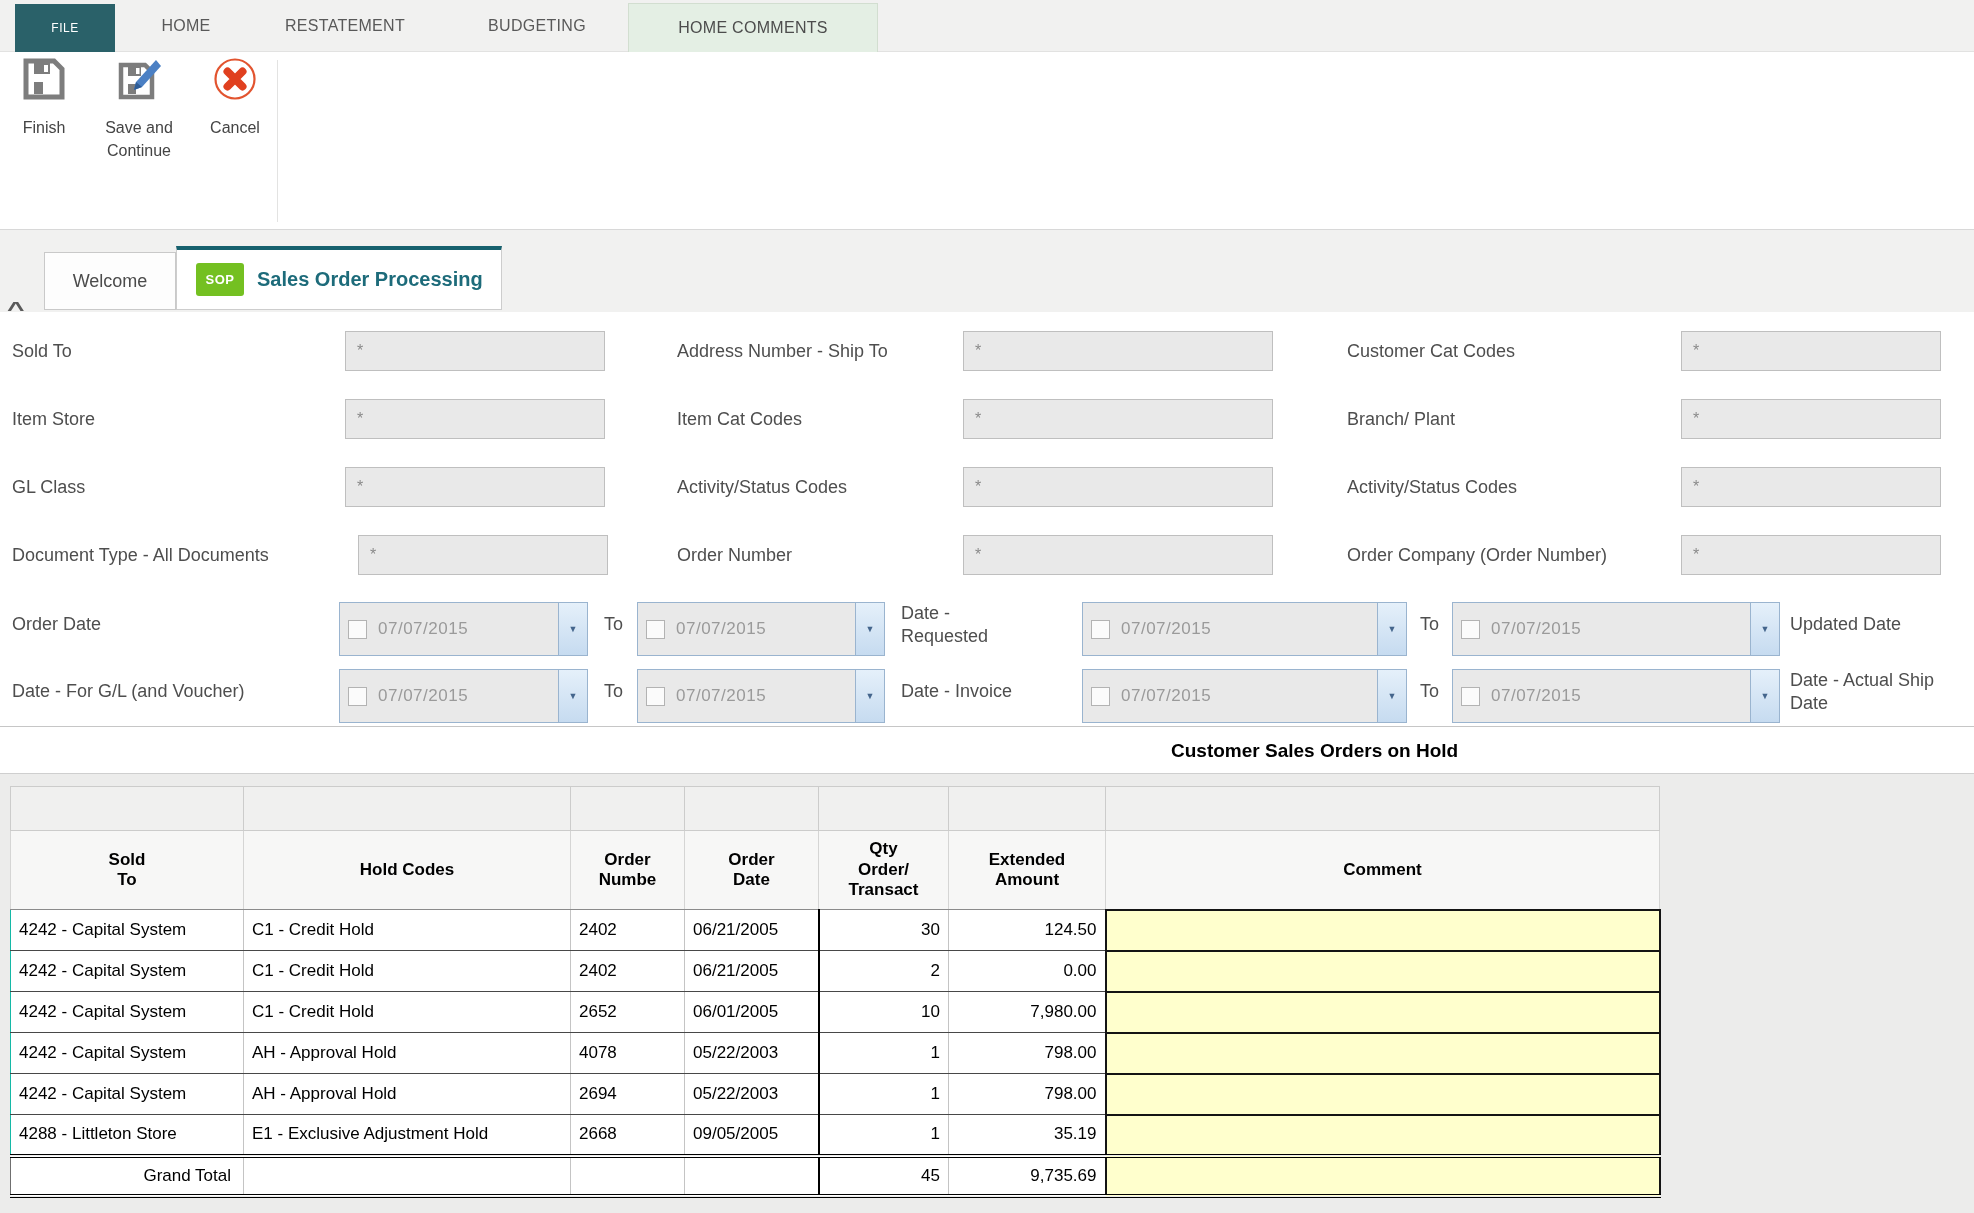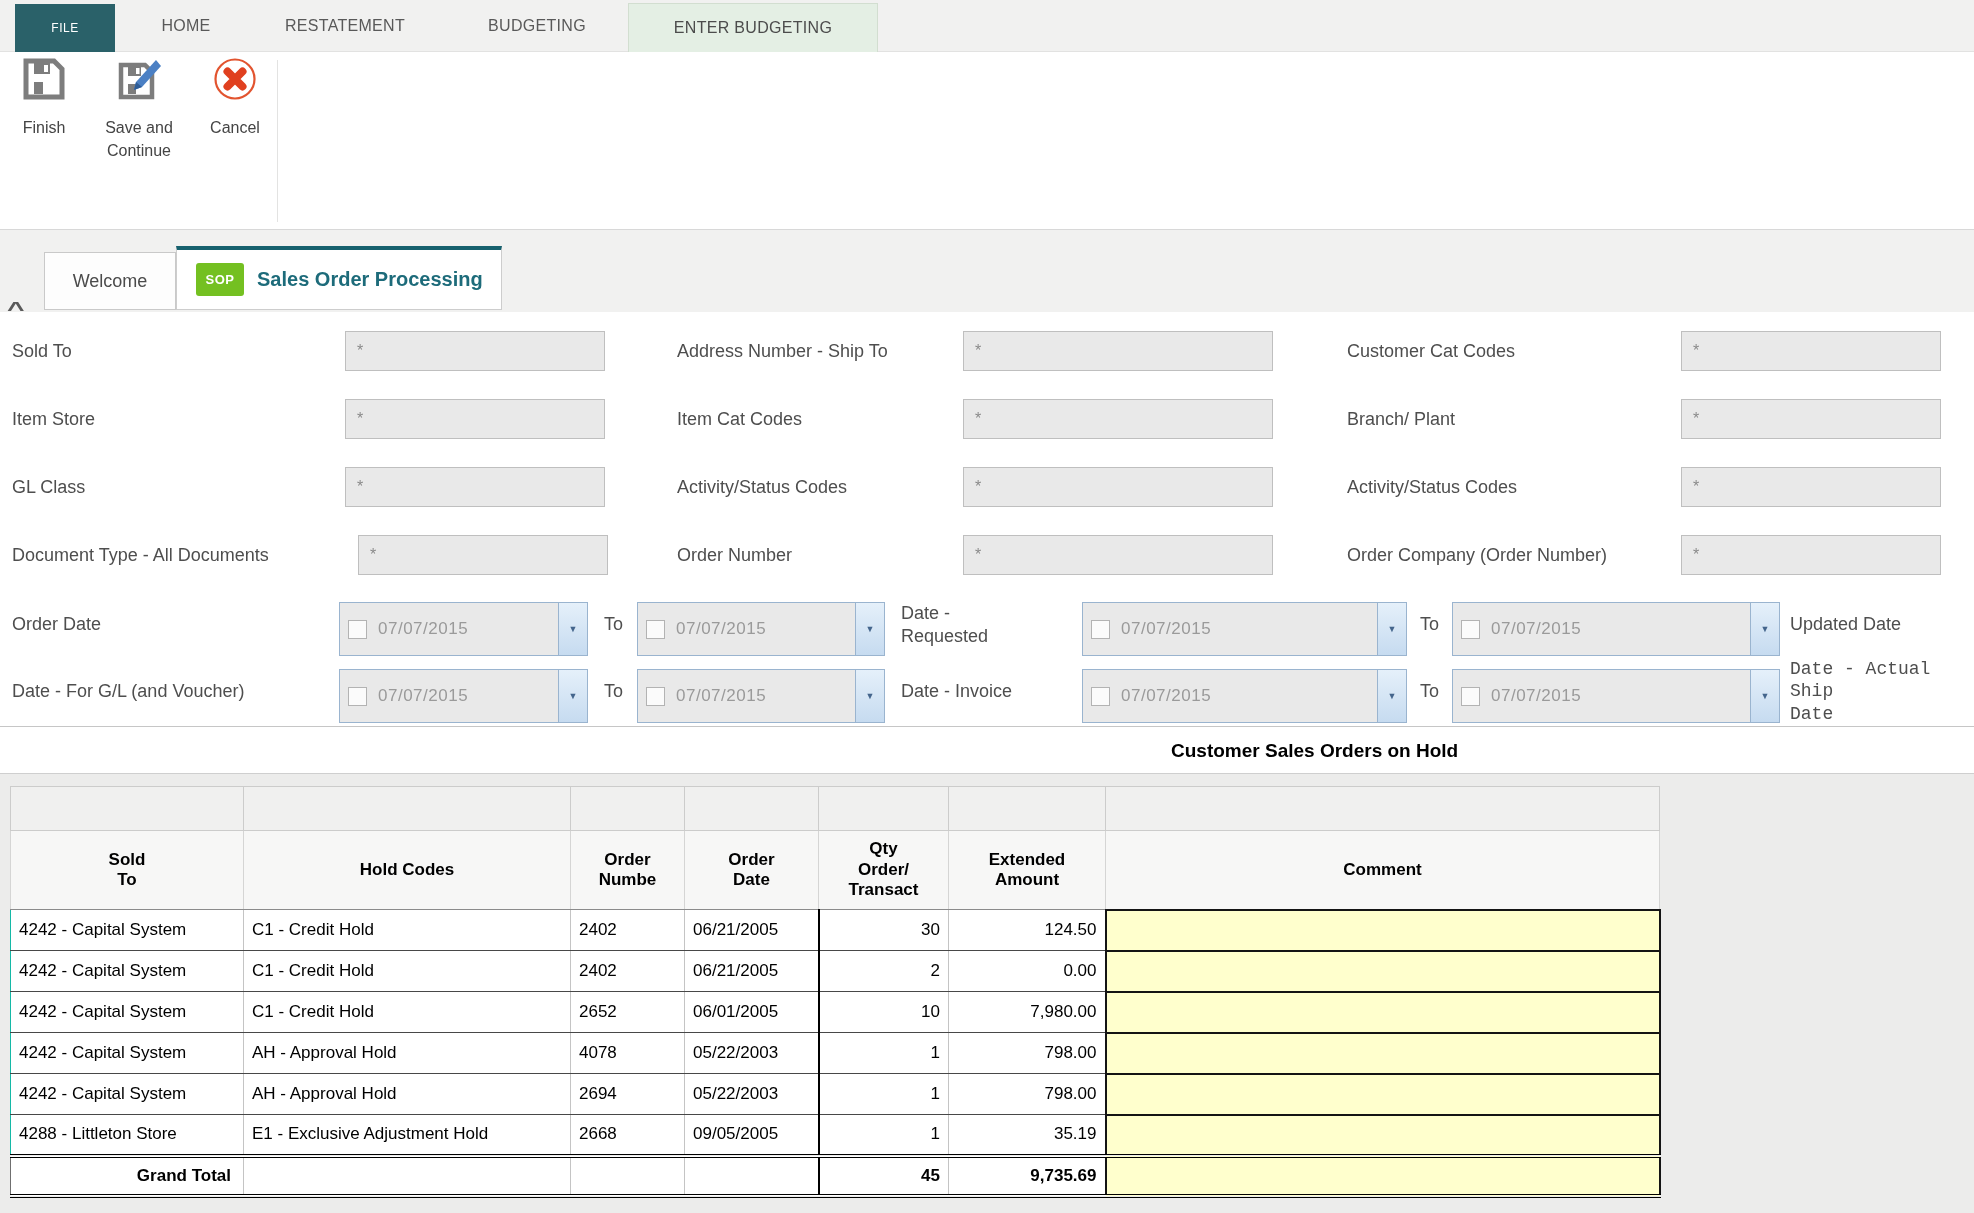--- a/index.html
+++ b/index.html
@@ -69,39 +69,39 @@
   tr.hdr td { height:79px; background:#f7f7f6; border:1px solid #d5d5d4; border-bottom:1px solid #8b8b8b;
               font-size:17px; font-weight:bold; color:#000000; text-align:center; vertical-align:middle; white-space:pre-line; line-height:1.2; }
   tr.data td { height:41px; background:#ffffff; border-top:1px solid #474747; border-bottom:1px solid #474747;
                border-left:1px solid #c4c4c4; border-right:1px solid #c4c4c4; font-size:17px; color:#000000;
                padding:0 8px; vertical-align:middle; white-space:nowrap; overflow:hidden; }
   tr.data td:first-child { border-left:1px solid #14b8a6; }
   tr.data td.cq { border-left:2px solid #000000; text-align:right; }
   tr.data td.ca { text-align:right; }
   tr.data td.cc { background:#ffffcd; border:2px solid #141414; }
   tr.total td { height:40px; background:#ffffff; border-top:4px double #000000; border-bottom:4px double #000000;
-                border-left:1px solid #c4c4c4; border-right:1px solid #c4c4c4; font-size:17px; font-weight:bold; color:#000000;
+                border-left:1px solid #c4c4c4; border-right:1px solid #c4c4c4; font-size:17px; font-weight:normal; color:#000000;
                 padding:0 8px; vertical-align:middle; }
   tr.total td:first-child { border-left:1px solid #6f6f6f; text-align:right; padding-right:12px; }
   tr.total td.cq { border-left:2px solid #000000; text-align:right; }
   tr.total td.ca { text-align:right; }
   tr.total td.cc { background:#ffffcd; border-left:2px solid #141414; border-right:2px solid #141414;
                    border-top:4px double #000000; border-bottom:4px double #000000; }
 </style>
 </head>
 <body>
 
 <div id="screen">
 
   <div class="tabstrip">
     <div class="file-tab">FILE</div>
     <div class="rtab rtab-home">HOME</div>
     <div class="rtab rtab-restatement">RESTATEMENT</div>
     <div class="rtab rtab-budgeting">BUDGETING</div>
-    <div class="rtab rtab-active">ENTER BUDGETING</div>
+    <div class="rtab rtab-active">HOME COMMENTS</div>
   </div>
 
   <div class="ribbon">
     <div class="rbtn rbtn-finish">
       <svg class="ric" viewBox="0 0 46 46">
         <path d="M5 5 h28 l8 8 v28 h-36 z" fill="#ffffff" stroke="#7d7d7d" stroke-width="5" stroke-linejoin="miter"></path>
         <rect x="13" y="7" width="16" height="11" fill="#7d7d7d"></rect>
         <rect x="23" y="9" width="4" height="7" fill="#ffffff"></rect>
         <rect x="13" y="26" width="9" height="12" fill="#7d7d7d"></rect>
       </svg>
@@ -263,21 +263,21 @@
           </span>
       </div>
       <span class="dl" style="left:1420px;">To</span>
       <div class="dp" style="left:1452px;width:328px;">
         <span class="dp-check"></span>
         <span class="dp-val">07/07/2015</span>
         <span class="dp-btn">
             <span class="dp-arrow">▼</span>
           </span>
       </div>
-      <span class="dl" style="left:1790px;font-family:Liberation Mono, monospace;">Date - Actual Ship
+      <span class="dl" style="left:1790px;">Date - Actual Ship
 Date</span>
     </div>
   </div>
 
   <div class="sheet">
     <div class="title-band">
       <div class="sheet-title">Customer Sales Orders on Hold</div>
     </div>
 
     <table class="holds">

